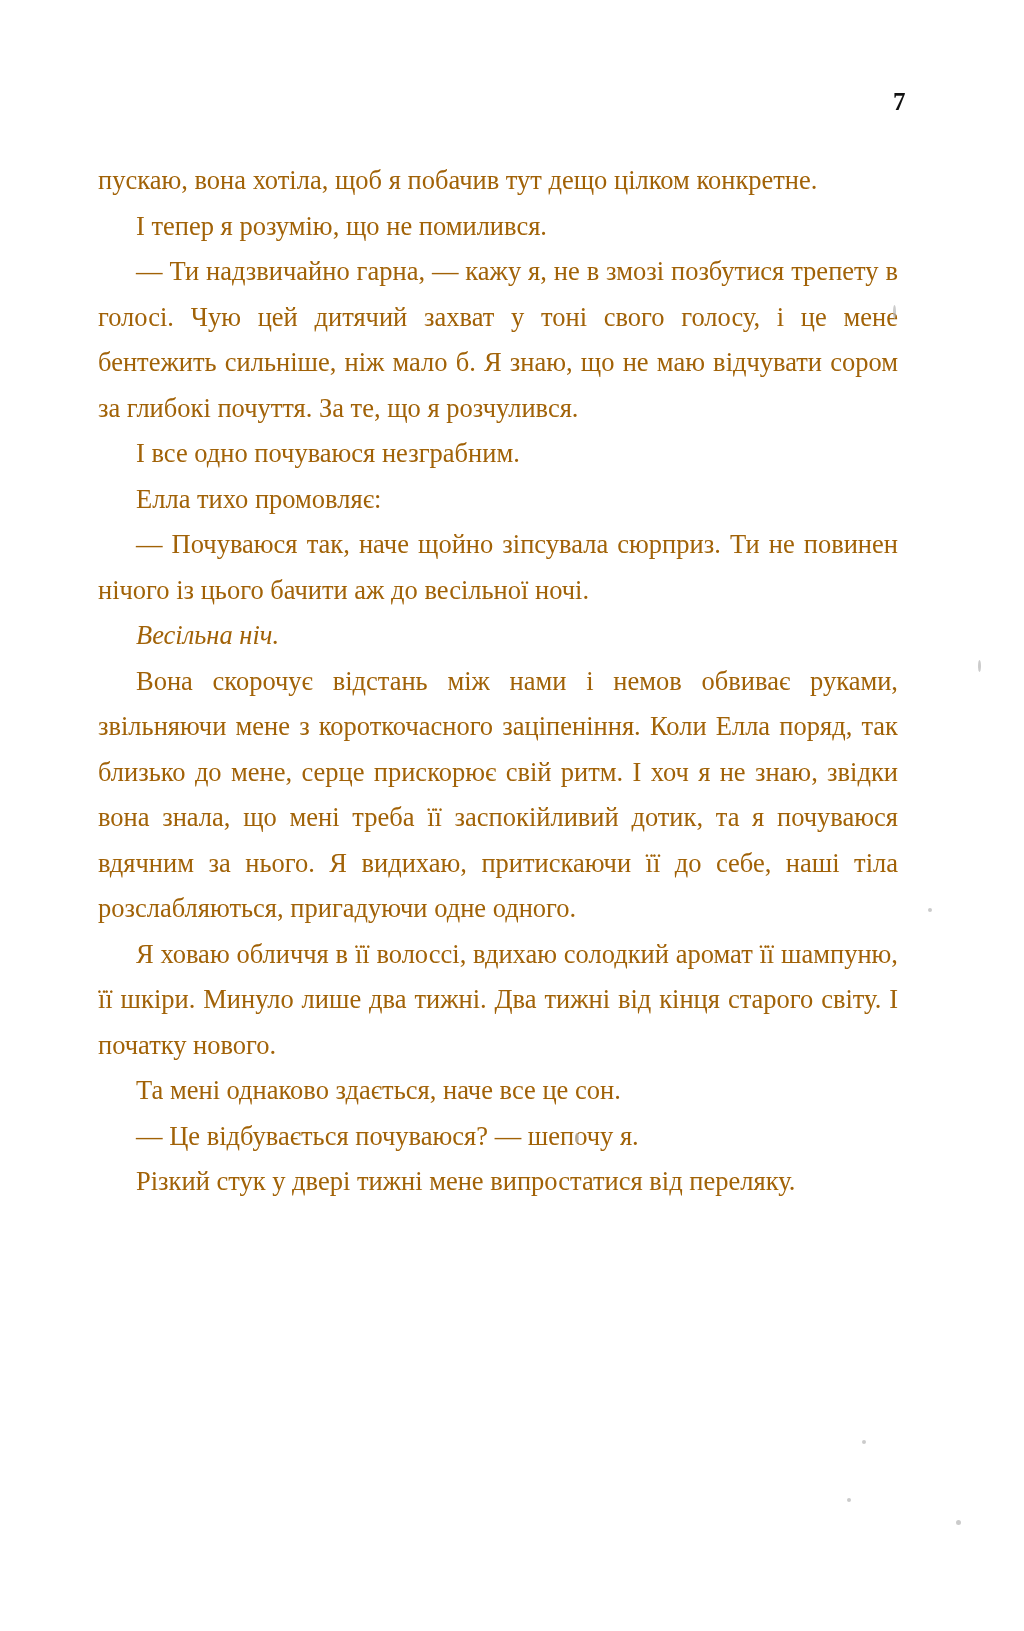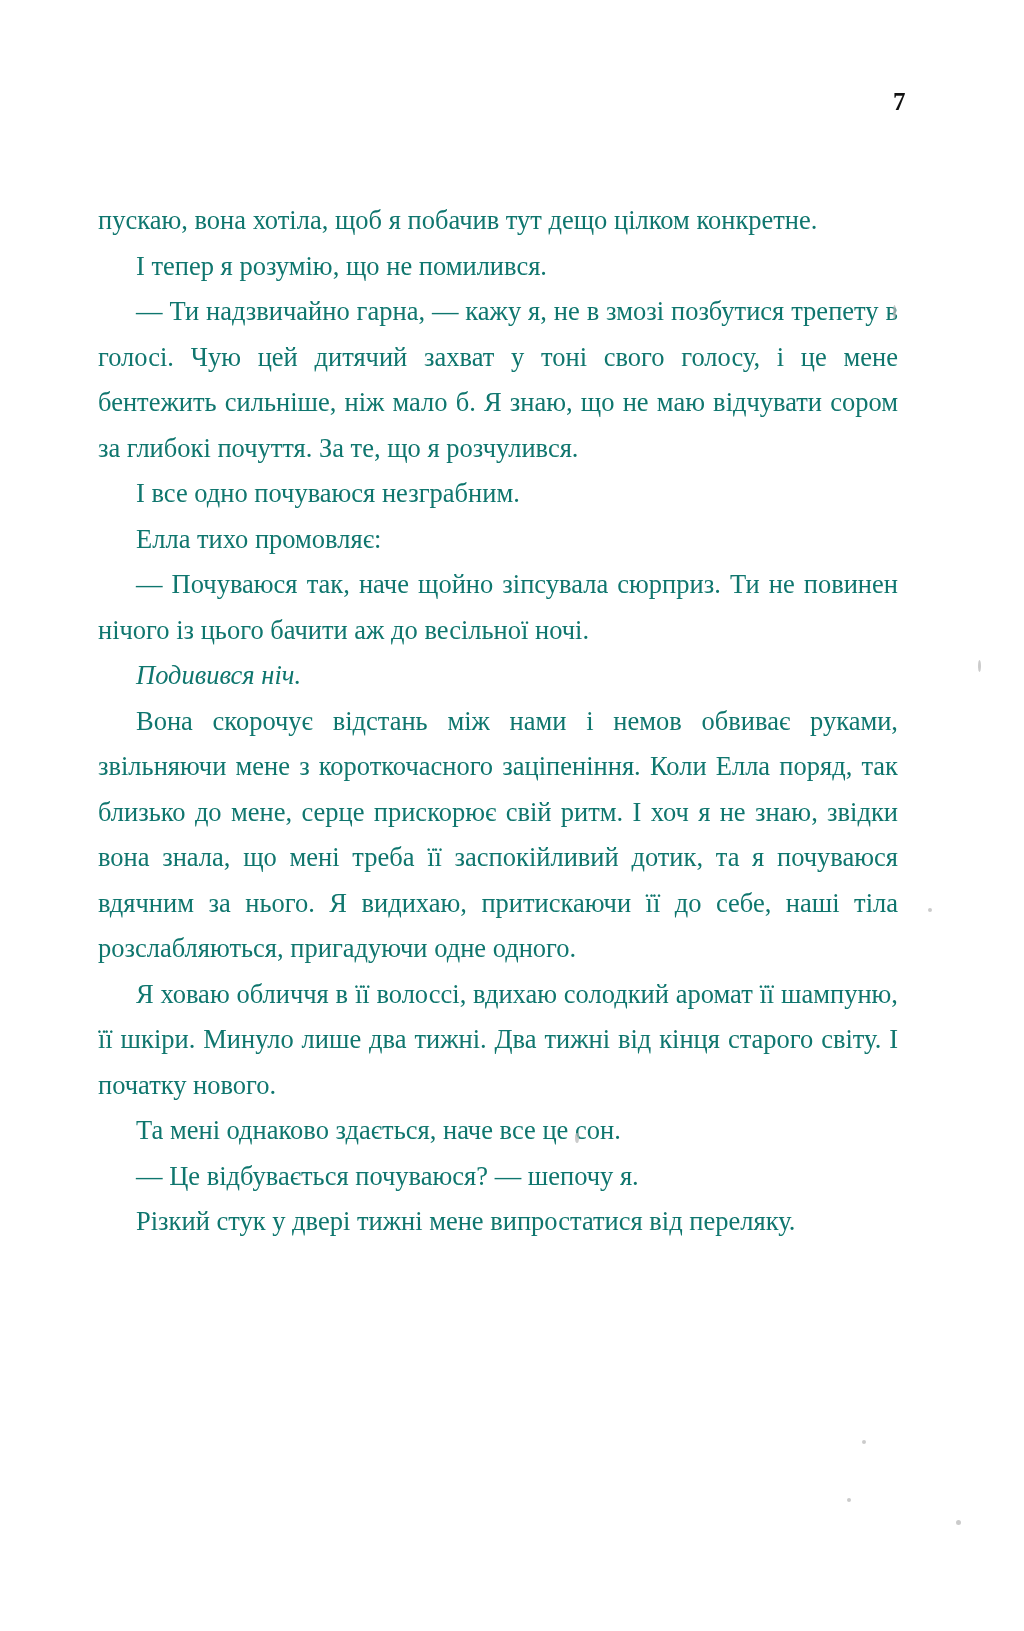--- a/index.html
+++ b/index.html
@@ -32,23 +32,22 @@
   }
   .text-body {
     position: absolute;
     top: 158px;
     left: 98px;
     width: 800px;
     font-size: 26.5px;
     line-height: 45.5px;
     text-align: justify;
     text-justify: inter-word;
-    color: #0f766e;
+    color: #a16207;
     hyphens: manual;
-    margin-top: 40px;
   }
   .para {
     margin: 0;
     text-indent: 0;
   }
   .para.indent {
     text-indent: 38px;
   }
   .para.italic {
     font-style: italic;
@@ -68,21 +67,21 @@
 
   <div class="page-number">7</div>
 
   <div class="text-body">
     <p class="para">пускаю, вона хотіла, щоб я побачив тут дещо цілком конкретне.</p>
     <p class="para indent">І тепер я розумію, що не помилився.</p>
     <p class="para indent">— Ти надзвичайно гарна, — кажу я, не в змозі позбутися трепету в голосі. Чую цей дитячий захват у тоні свого голосу, і це мене бентежить сильніше, ніж мало б. Я знаю, що не маю відчувати сором за глибокі почуття. За те, що я розчулився.</p>
     <p class="para indent">І все одно почуваюся незграбним.</p>
     <p class="para indent">Елла тихо промовляє:</p>
     <p class="para indent">— Почуваюся так, наче щойно зіпсувала сюрприз. Ти не повинен нічого із цього бачити аж до весільної ночі.</p>
-    <p class="para indent italic">Подивився ніч.</p>
+    <p class="para indent italic">Весільна ніч.</p>
     <p class="para indent">Вона скорочує відстань між нами і немов обвиває руками, звільняючи мене з короткочасного заціпеніння. Коли Елла поряд, так близько до мене, серце прискорює свій ритм. І хоч я не знаю, звідки вона знала, що мені треба її заспокійливий дотик, та я почуваюся вдячним за нього. Я видихаю, притискаючи її до себе, наші тіла розслабляються, пригадуючи одне одного.</p>
     <p class="para indent">Я ховаю обличчя в її волоссі, вдихаю солодкий аромат її шампуню, її шкіри. Минуло лише два тижні. Два тижні від кінця старого світу. І початку нового.</p>
     <p class="para indent">Та мені однаково здається, наче все це сон.</p>
     <p class="para indent">— Це відбувається почуваюся? — шепочу я.</p>
     <p class="para indent">Різкий стук у двері тижні мене випростатися від переляку.</p>
   </div>
 
   <span class="speck" style="left:893px; top:305px; width:3px; height:14px;"></span>
   <span class="speck" style="left:978px; top:660px; width:3px; height:12px;"></span>
   <span class="speck" style="left:928px; top:908px; width:4px; height:4px;"></span>

